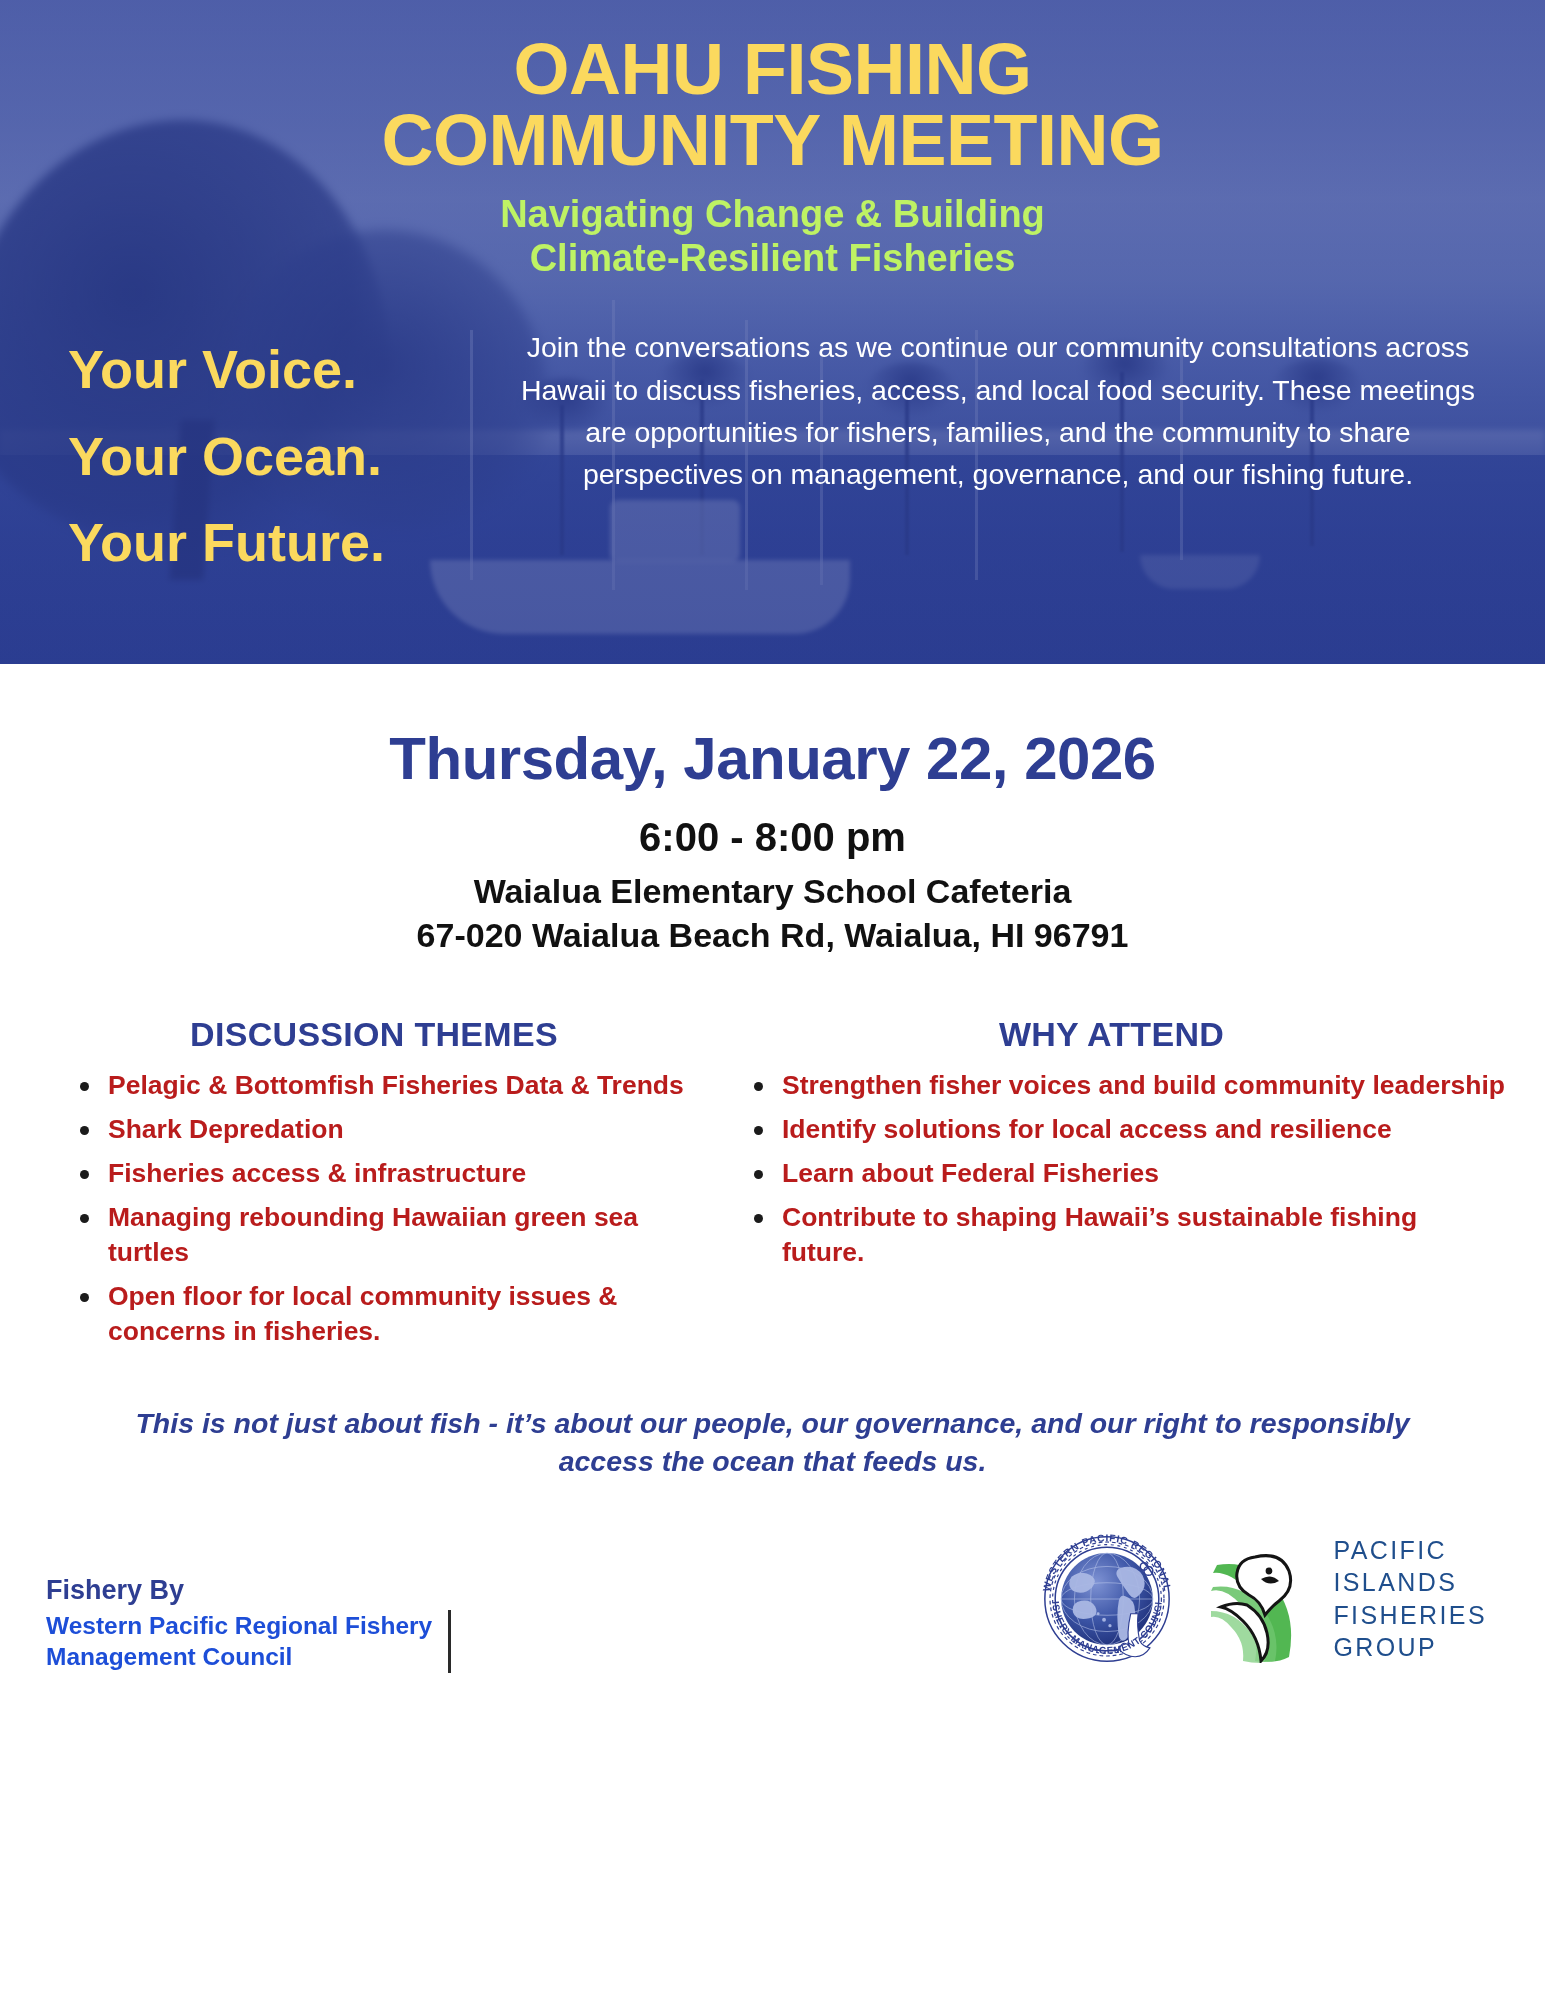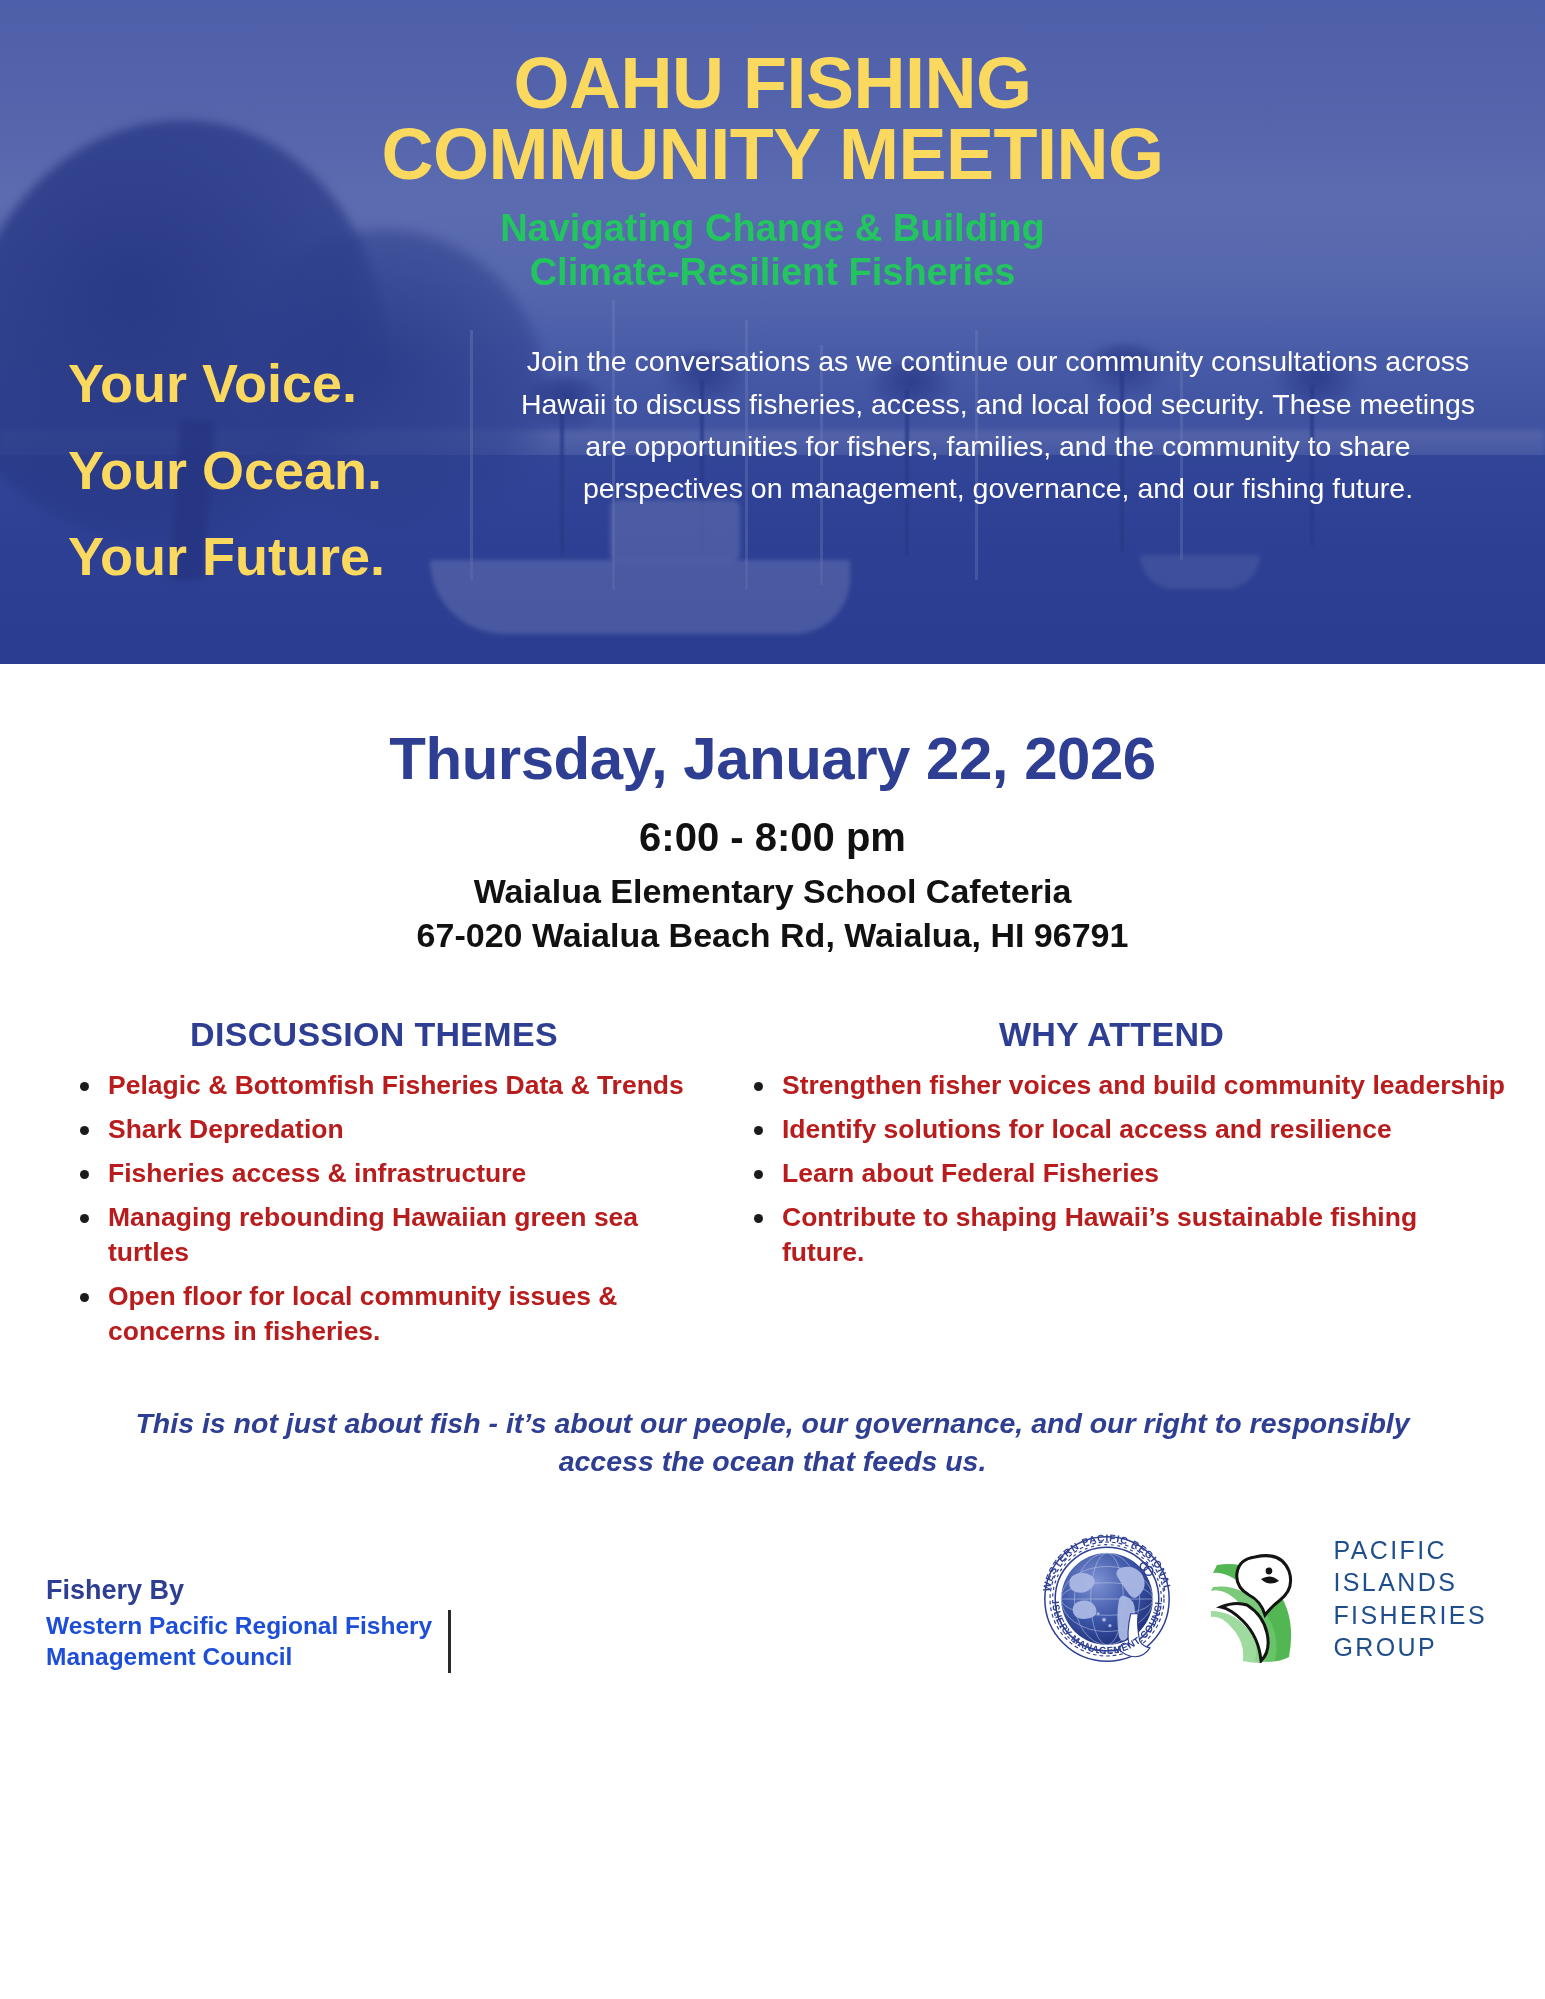--- a/index.html
+++ b/index.html
@@ -105,33 +105,33 @@
     filter: blur(2px);
   }
   .hero-tint {
     position: absolute;
     inset: 0;
     background: linear-gradient(180deg, rgba(48,62,145,.62), rgba(44,60,146,.58) 45%, rgba(41,57,143,.66));
   }
   .hero-inner {
     position: relative;
     z-index: 5;
-    padding-top: 48px;
+    padding-top: 34px;
   }
   .hero-title {
     color: #FBD95E;
     font-size: 72px;
     font-weight: bold;
     line-height: .98;
     text-align: center;
     letter-spacing: -.5px;
     padding: 0 70px;
   }
   .hero-sub {
-    color: #22c55e;
+    color: #bef264;
     font-size: 38px;
     font-weight: bold;
     line-height: 1.15;
     text-align: center;
     margin-top: 18px;
     padding: 0 200px;
   }
   .hero-cols {
     display: flex;
     align-items: flex-start;

